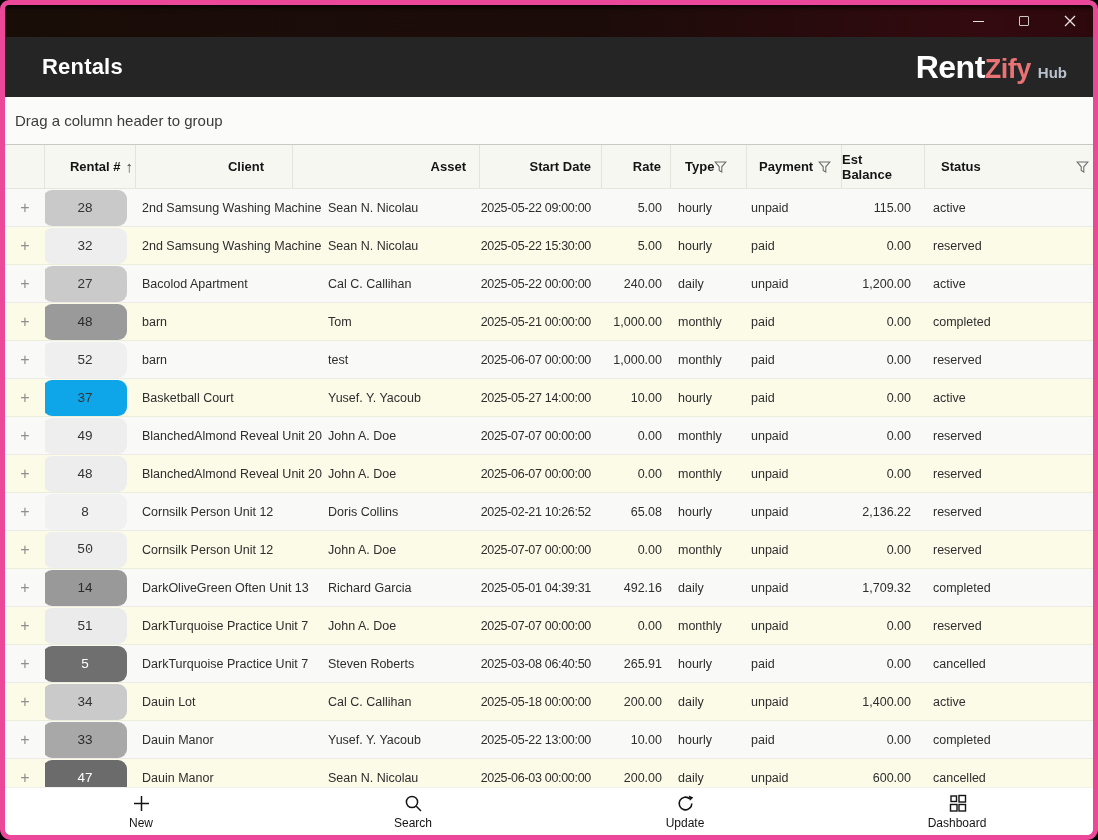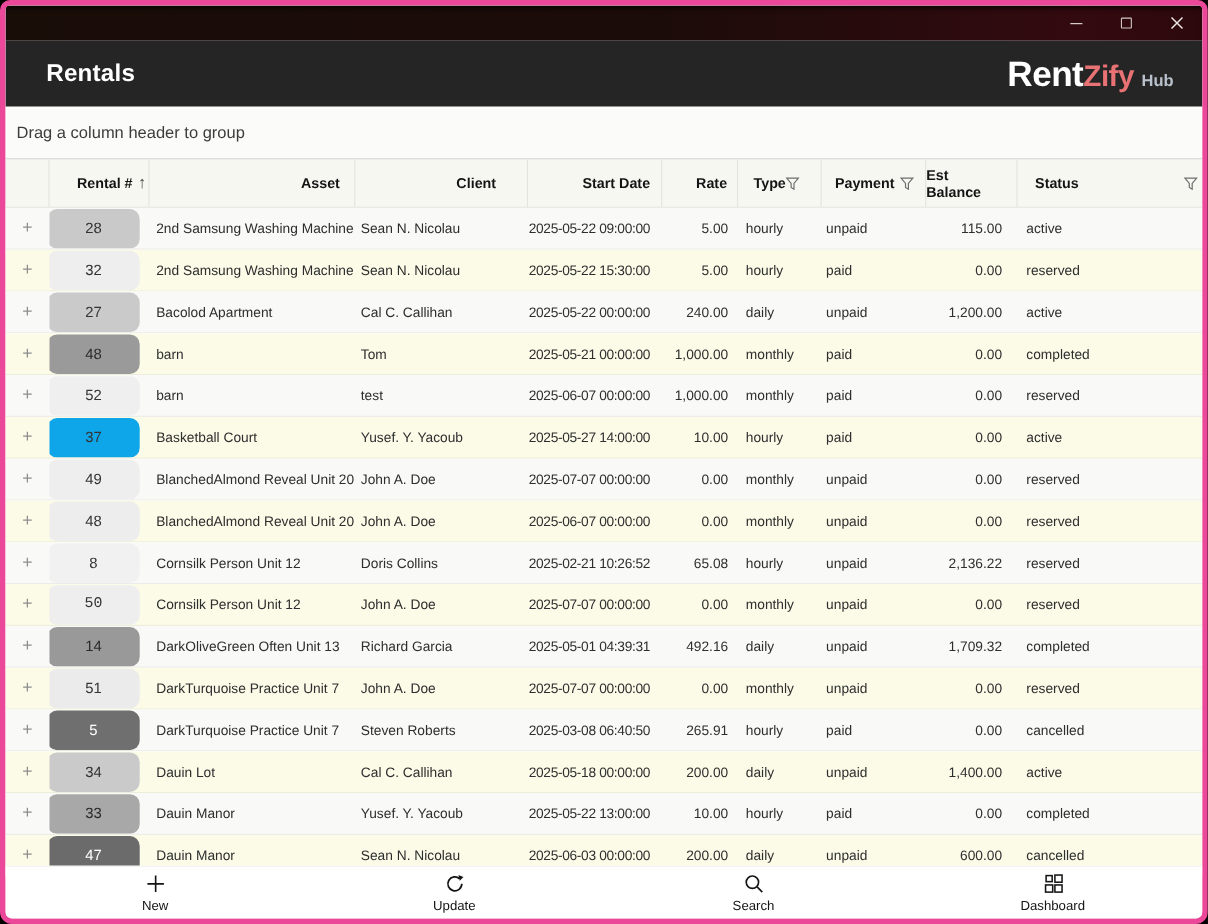--- a/index.html
+++ b/index.html
@@ -147,25 +147,25 @@
   <div class="group-hint">
     <span>Drag a column header to group</span>
   </div>
 
   <div class="grid-headerrow">
     <div class="hcell col-expand"></div>
     <div class="hcell col-rental h-rental">
       <span>Rental #</span>
       <span class="sort-arrow">↑</span>
     </div>
+    <div class="hcell col-client h-client">
+      <span>Client</span>
+    </div>
     <div class="hcell col-asset h-asset">
       <span>Asset</span>
-    </div>
-    <div class="hcell col-client h-client">
-      <span>Client</span>
     </div>
     <div class="hcell col-start h-start">
       <span>Start Date</span>
     </div>
     <div class="hcell col-rate h-rate">
       <span>Rate</span>
     </div>
     <div class="hcell col-type h-type">
       <span>Type</span>
       <span class="funnel">
@@ -441,35 +441,35 @@
     <button class="tool-item">
       <span class="tool-icon">
         <svg width="19" height="19" viewBox="0 0 19 19">
             <path d="M9.5 2 V17 M2 9.5 H17" stroke="#141414" stroke-width="1.5"></path>
           </svg>
       </span>
       <span class="tool-label">New</span>
     </button>
     <button class="tool-item">
       <span class="tool-icon">
+        <svg width="19" height="19" viewBox="0 0 19 19">
+            <circle cx="8" cy="8" r="5.6" fill="none" stroke="#141414" stroke-width="1.5"></circle>
+            <path d="M12.3 12.3 L17 17" stroke="#141414" stroke-width="1.5"></path>
+          </svg>
+      </span>
+      <span class="tool-label">Search</span>
+    </button>
+    <button class="tool-item">
+      <span class="tool-icon">
         <svg width="19" height="19" viewBox="0 0 18 18">
             <path d="M15 9 a6 6 0 1 1 -1.9 -4.4" fill="none" stroke="#141414" stroke-width="1.5"></path>
             <path d="M12.1 1.4 L16.4 3.2 L13.2 6.3 Z" fill="#141414"></path>
           </svg>
       </span>
       <span class="tool-label">Update</span>
-    </button>
-    <button class="tool-item">
-      <span class="tool-icon">
-        <svg width="19" height="19" viewBox="0 0 19 19">
-            <circle cx="8" cy="8" r="5.6" fill="none" stroke="#141414" stroke-width="1.5"></circle>
-            <path d="M12.3 12.3 L17 17" stroke="#141414" stroke-width="1.5"></path>
-          </svg>
-      </span>
-      <span class="tool-label">Search</span>
     </button>
     <button class="tool-item">
       <span class="tool-icon">
         <svg width="19" height="19" viewBox="0 0 19 19">
           <rect x="3" y="2" width="5.5" height="5.5" fill="none" stroke="#141414" stroke-width="1.4"></rect>
           <rect x="11" y="1.5" width="6.5" height="6.5" fill="none" stroke="#141414" stroke-width="1.4"></rect>
           <rect x="2.5" y="10.5" width="6.5" height="6.5" fill="none" stroke="#141414" stroke-width="1.4"></rect>
           <rect x="11" y="10.5" width="6.5" height="6.5" fill="none" stroke="#141414" stroke-width="1.4"></rect>
         </svg>
       </span>

